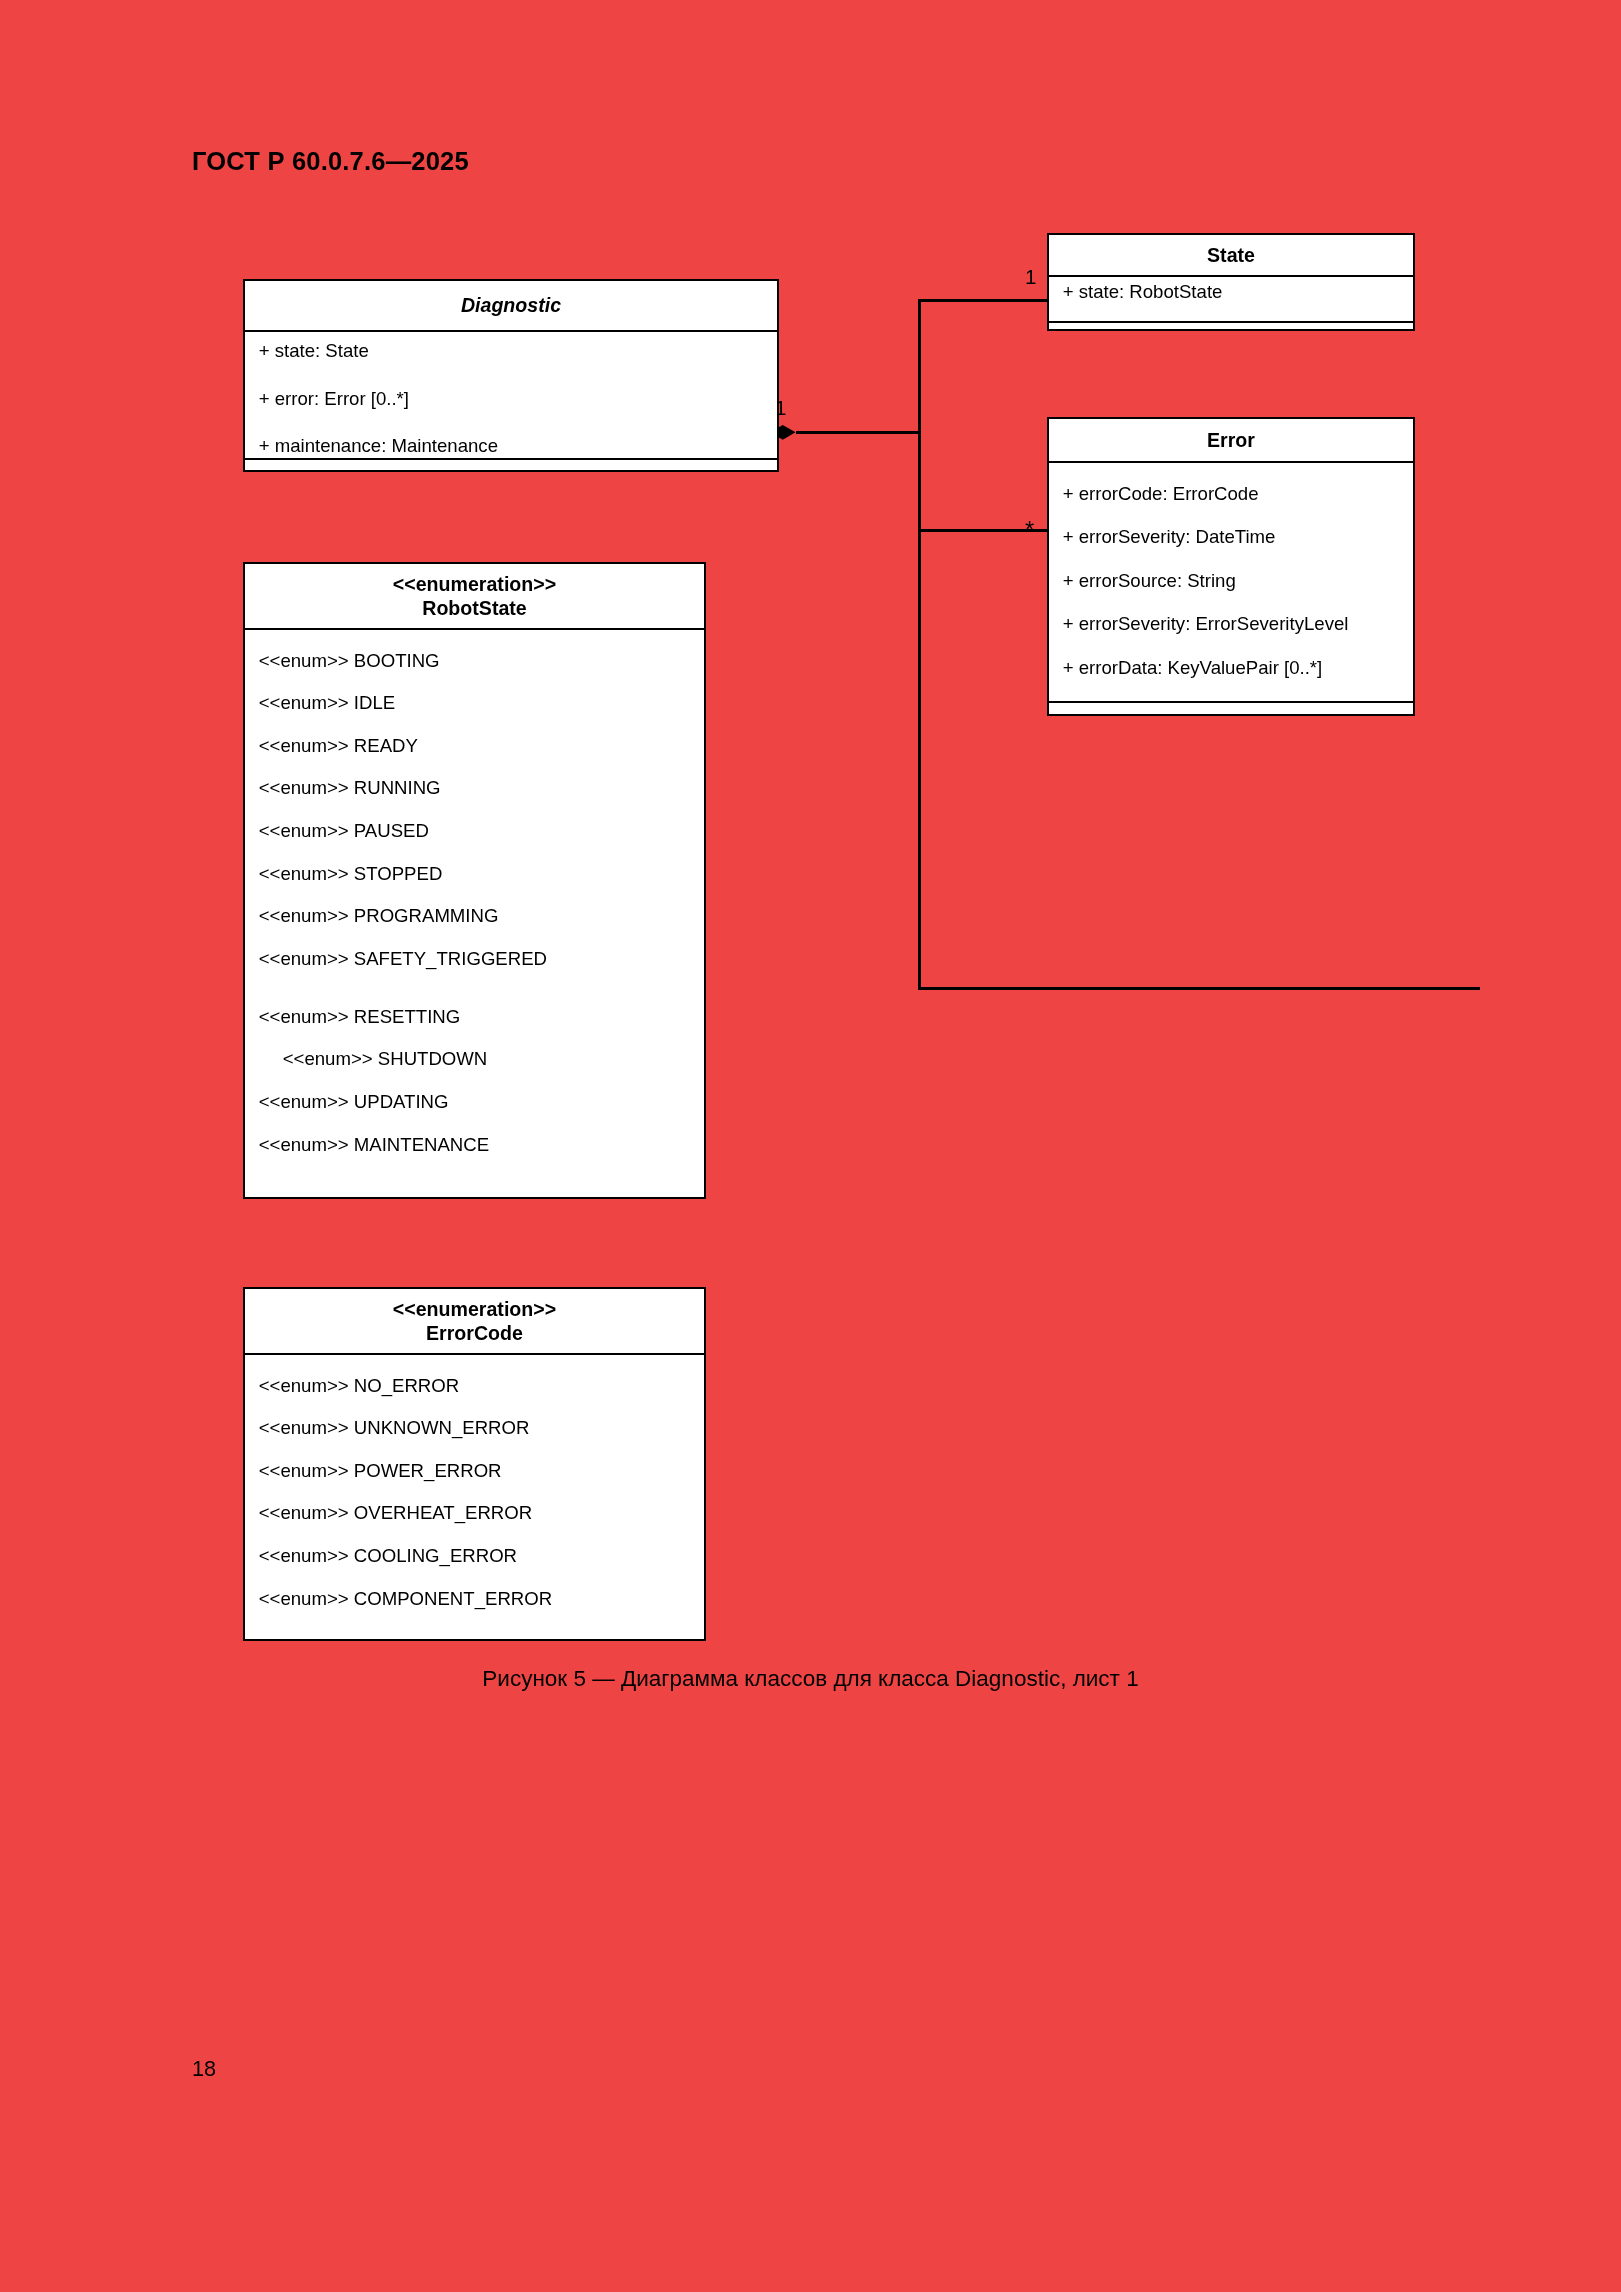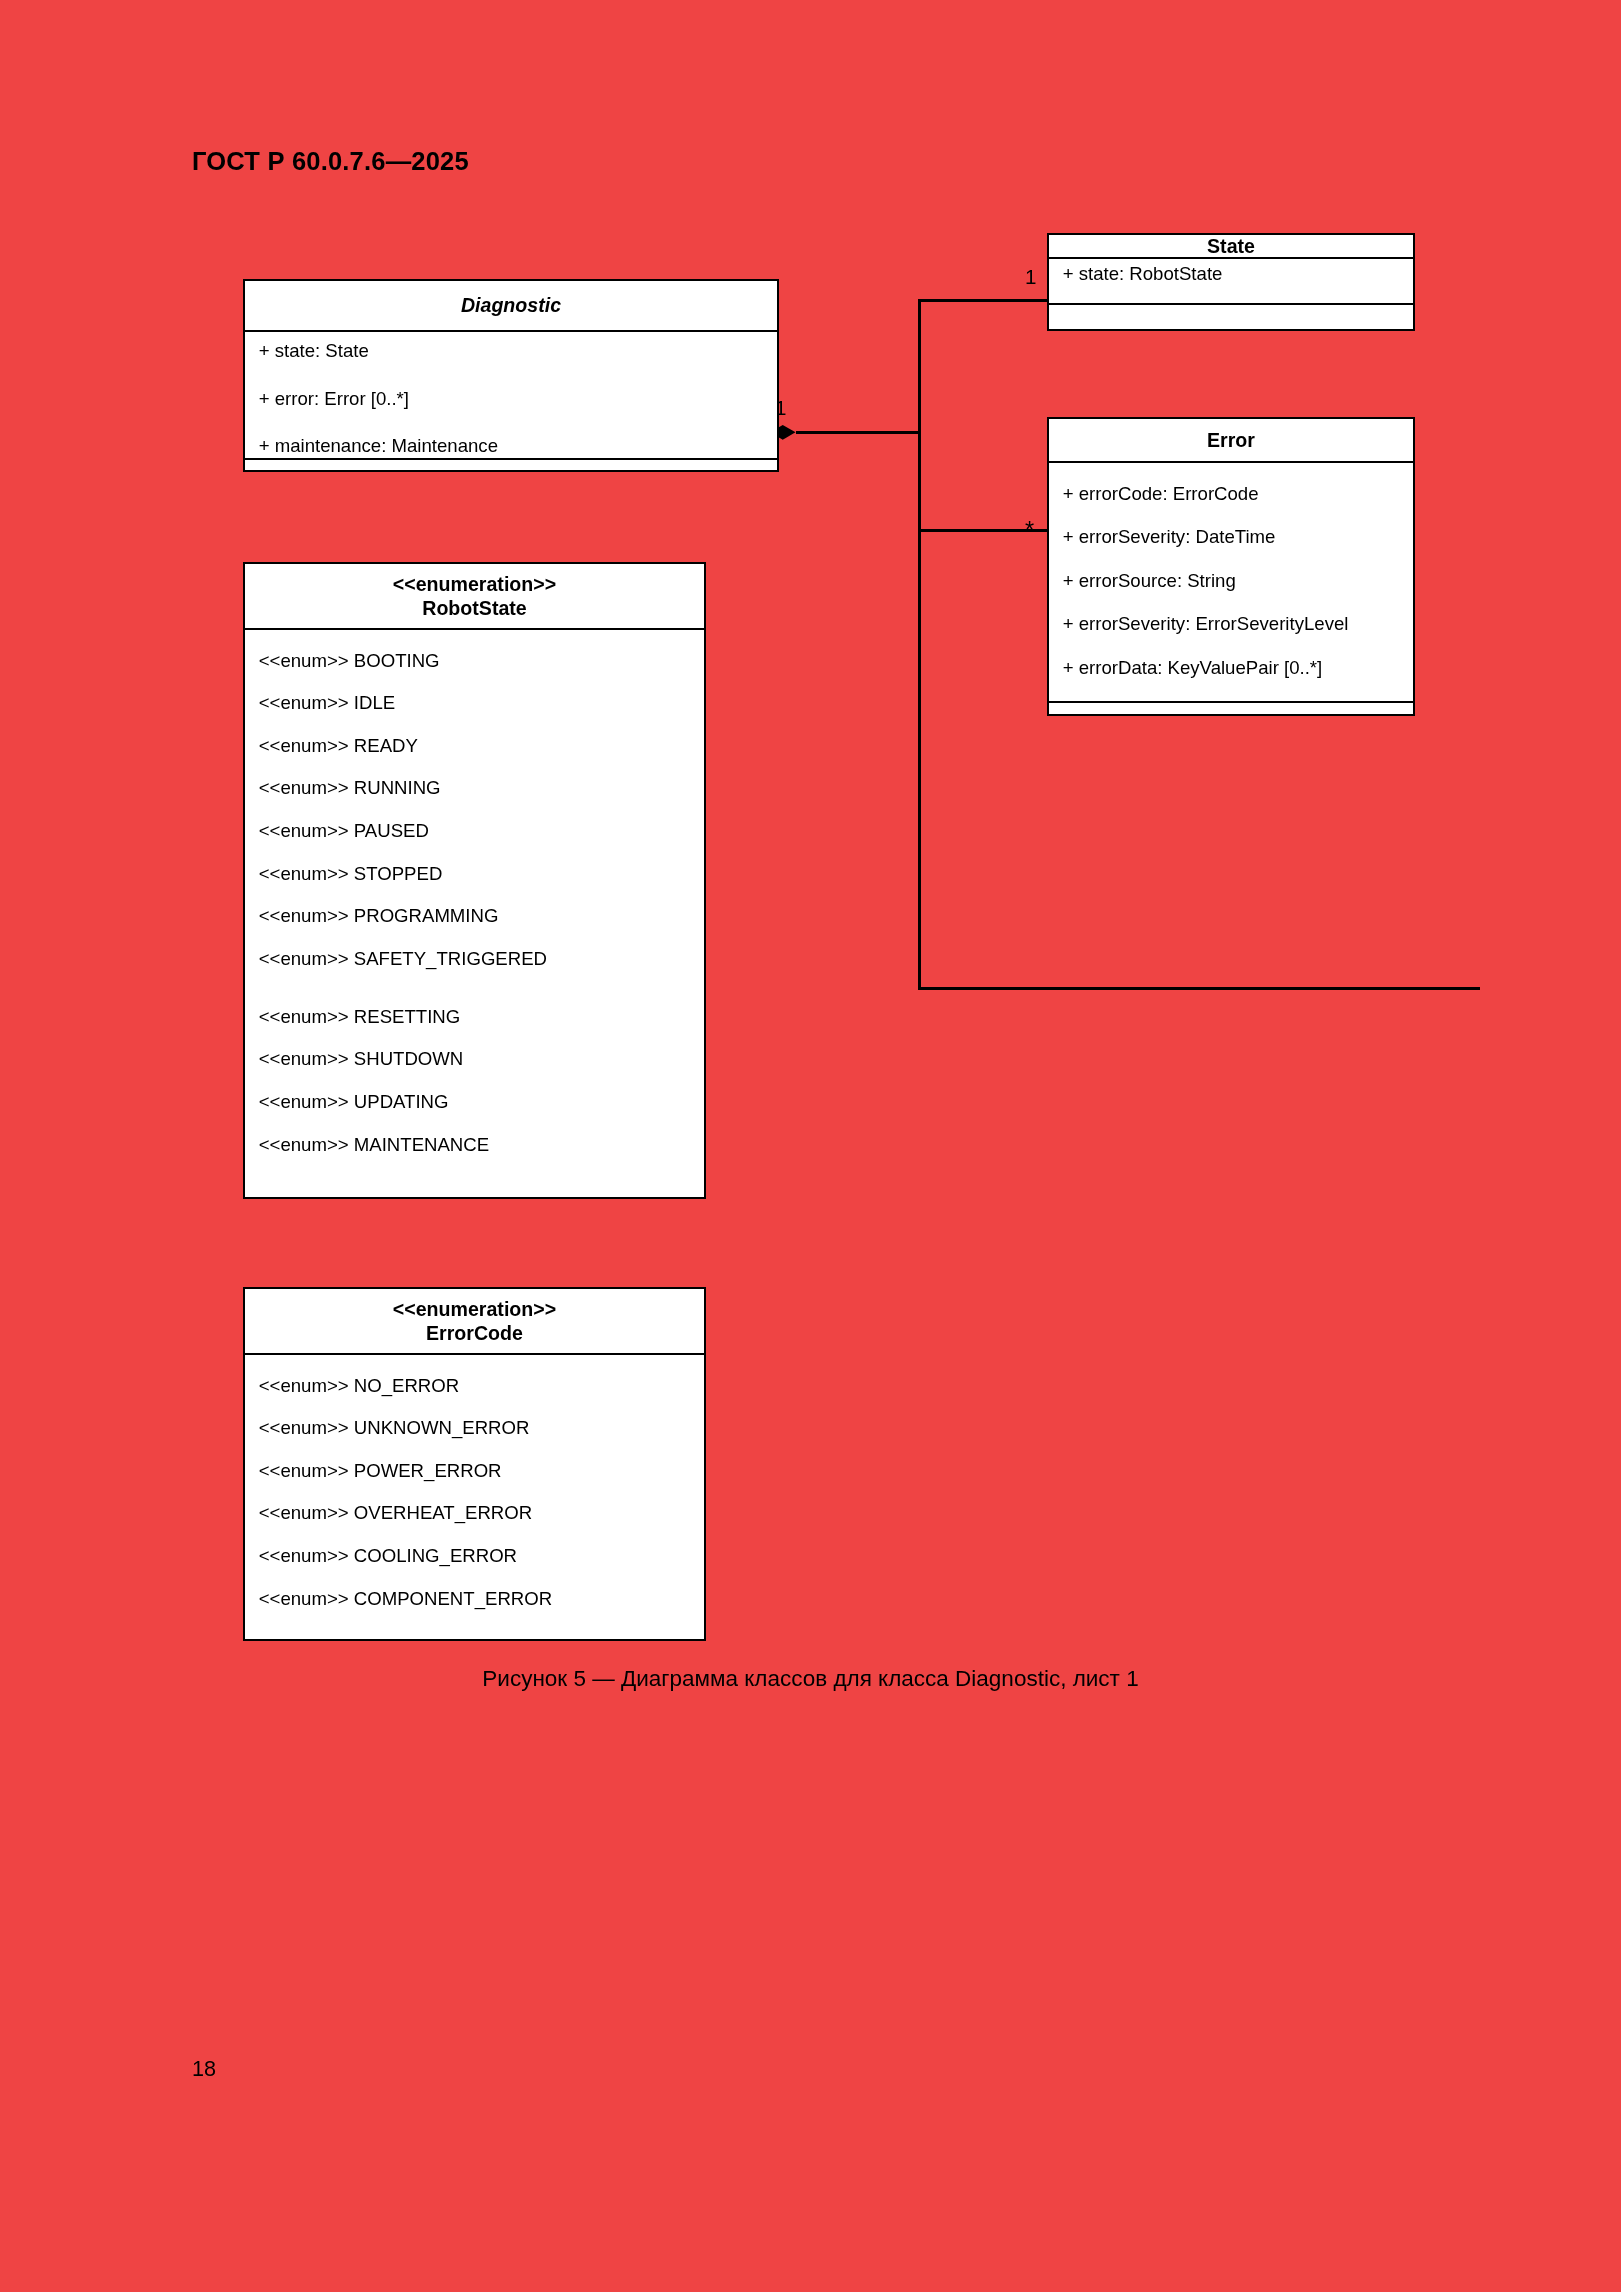--- a/index.html
+++ b/index.html
@@ -137,21 +137,21 @@
     <div class="uml-title italic" style="height:51px;">Diagnostic</div>
     <div class="uml-compartment" style="height:126px; padding-top:8px;">
       <div class="uml-attr" style="margin-bottom:25.5px;">+ state: State</div>
       <div class="uml-attr" style="margin-bottom:25.5px;">+ error: Error [0..*]</div>
       <div class="uml-attr">+ maintenance: Maintenance</div>
     </div>
     <div class="uml-ops"></div>
   </div>
 
   <div class="uml-box" style="left:1047px; top:233px; width:368px; height:98px;">
-    <div class="uml-title" style="height:24px;">State</div>
+    <div class="uml-title" style="height:42px;">State</div>
     <div class="uml-compartment" style="height:44px; padding-top:4px;">
       <div class="uml-attr">+ state: RobotState</div>
     </div>
     <div class="uml-ops"></div>
   </div>
 
   <div class="uml-box" style="left:1047px; top:417px; width:368px; height:299px;">
     <div class="uml-title" style="height:44px;">Error</div>
     <div class="uml-compartment" style="height:238px; padding-top:19.6px;">
       <div class="uml-attr" style="margin-bottom:21.6px;">+ errorCode: ErrorCode</div>
@@ -171,21 +171,21 @@
     <div class="uml-compartment" style="height:566px; padding-top:19.6px;">
       <div class="uml-attr" style="margin-bottom:20.6px;">&lt;&lt;enum&gt;&gt; BOOTING</div>
       <div class="uml-attr" style="margin-bottom:20.6px;">&lt;&lt;enum&gt;&gt; IDLE</div>
       <div class="uml-attr" style="margin-bottom:20.6px;">&lt;&lt;enum&gt;&gt; READY</div>
       <div class="uml-attr" style="margin-bottom:20.6px;">&lt;&lt;enum&gt;&gt; RUNNING</div>
       <div class="uml-attr" style="margin-bottom:20.6px;">&lt;&lt;enum&gt;&gt; PAUSED</div>
       <div class="uml-attr" style="margin-bottom:20.6px;">&lt;&lt;enum&gt;&gt; STOPPED</div>
       <div class="uml-attr" style="margin-bottom:20.6px;">&lt;&lt;enum&gt;&gt; PROGRAMMING</div>
       <div class="uml-attr" style="margin-bottom:36px;">&lt;&lt;enum&gt;&gt; SAFETY_TRIGGERED</div>
       <div class="uml-attr" style="margin-bottom:20.6px;">&lt;&lt;enum&gt;&gt; RESETTING</div>
-      <div class="uml-attr" style="margin-bottom:20.6px;">&lt;&lt;enum&gt;&gt; SHUTDOWN</div>
+      <div class="uml-attr" style="margin-bottom:20.6px;margin-left:24px;">&lt;&lt;enum&gt;&gt; SHUTDOWN</div>
       <div class="uml-attr" style="margin-bottom:20.6px;">&lt;&lt;enum&gt;&gt; UPDATING</div>
       <div class="uml-attr">&lt;&lt;enum&gt;&gt; MAINTENANCE</div>
     </div>
   </div>
 
   <div class="uml-box" style="left:243px; top:1287px; width:463px; height:354px;">
     <div class="uml-title" style="height:66px;">
       <span>&lt;&lt;enumeration&gt;&gt;</span>
       <span>ErrorCode</span>
     </div>

